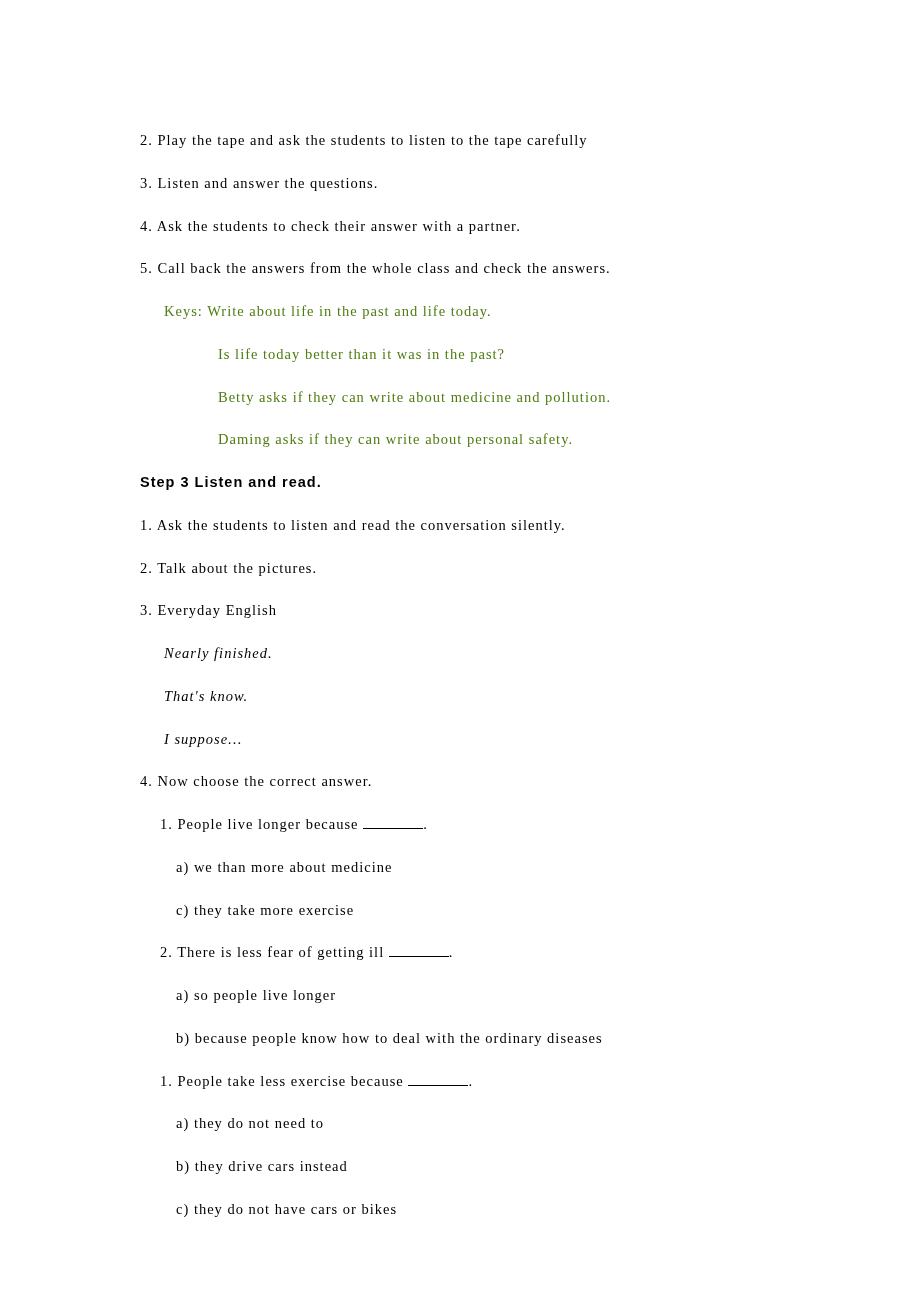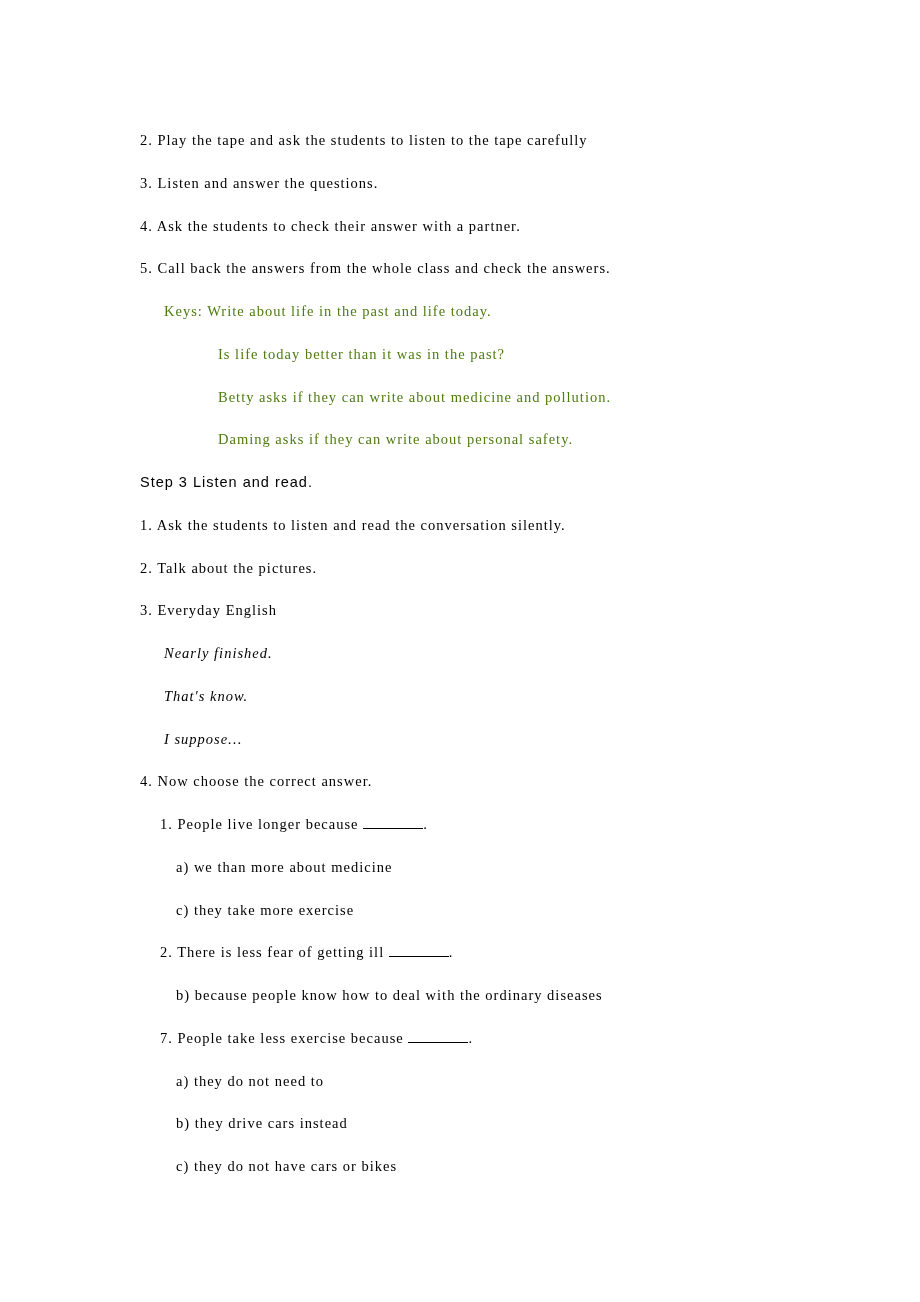--- a/index.html
+++ b/index.html
@@ -3,21 +3,21 @@
 <meta charset="utf-8">
 <style>
 body{margin:0;background:#fff;font-family:"SimSun","NSimSun",serif;font-size:14.5px;color:#000;line-height:1.5}
 .page{width:920px;min-height:1302px;padding:130px 0 0 140px;box-sizing:border-box}
 .line{margin-bottom:21px;letter-spacing:1px}
 .indent1{padding-left:24px}
 .indent2{padding-left:78px}
 .indent3{padding-left:20px}
 .indent4{padding-left:36px}
 .red{color:#4d7c0f}
-.bold{font-weight:normal;font-family:"SimHei","SimSun",sans-serif}
+.bold{font-weight:bold;font-family:"SimHei","SimSun",sans-serif}
 .italic{font-style:italic}
 .blank{display:inline-block;border-bottom:1px solid #000;width:60px}
 </style>
 </head>
 <body>
 
 <div class="page">
 
 <div class="line">2. Play the tape and ask the students to listen to the tape carefully</div>
 <div class="line">3. Listen and answer the questions.</div>
@@ -39,20 +39,21 @@
 <div class="line indent1 italic">That's know.</div>
 <div class="line indent1 italic">I suppose…</div>
 
 <div class="line">4. Now choose the correct answer.</div>
 
 <div class="line indent3"><span>1. People live longer because </span><span class="blank"></span><span>.</span></div>
 <div class="line indent4">a) we than more about medicine</div>
 <div class="line indent4">c) they take more exercise</div>
 
 <div class="line indent3"><span>2. There is less fear of getting ill </span><span class="blank"></span><span>.</span></div>
+<div class="line indent4">a) so people live longer</div>
 <div class="line indent4">b) because people know how to deal with the ordinary diseases</div>
 
-<div class="line indent3"><span>7. People take less exercise because </span><span class="blank"></span><span>.</span></div>
+<div class="line indent3"><span>1. People take less exercise because </span><span class="blank"></span><span>.</span></div>
 <div class="line indent4">a) they do not need to</div>
 <div class="line indent4">b) they drive cars instead</div>
 <div class="line indent4">c) they do not have cars or bikes</div>
 
 </div>
 
 </body></html>

